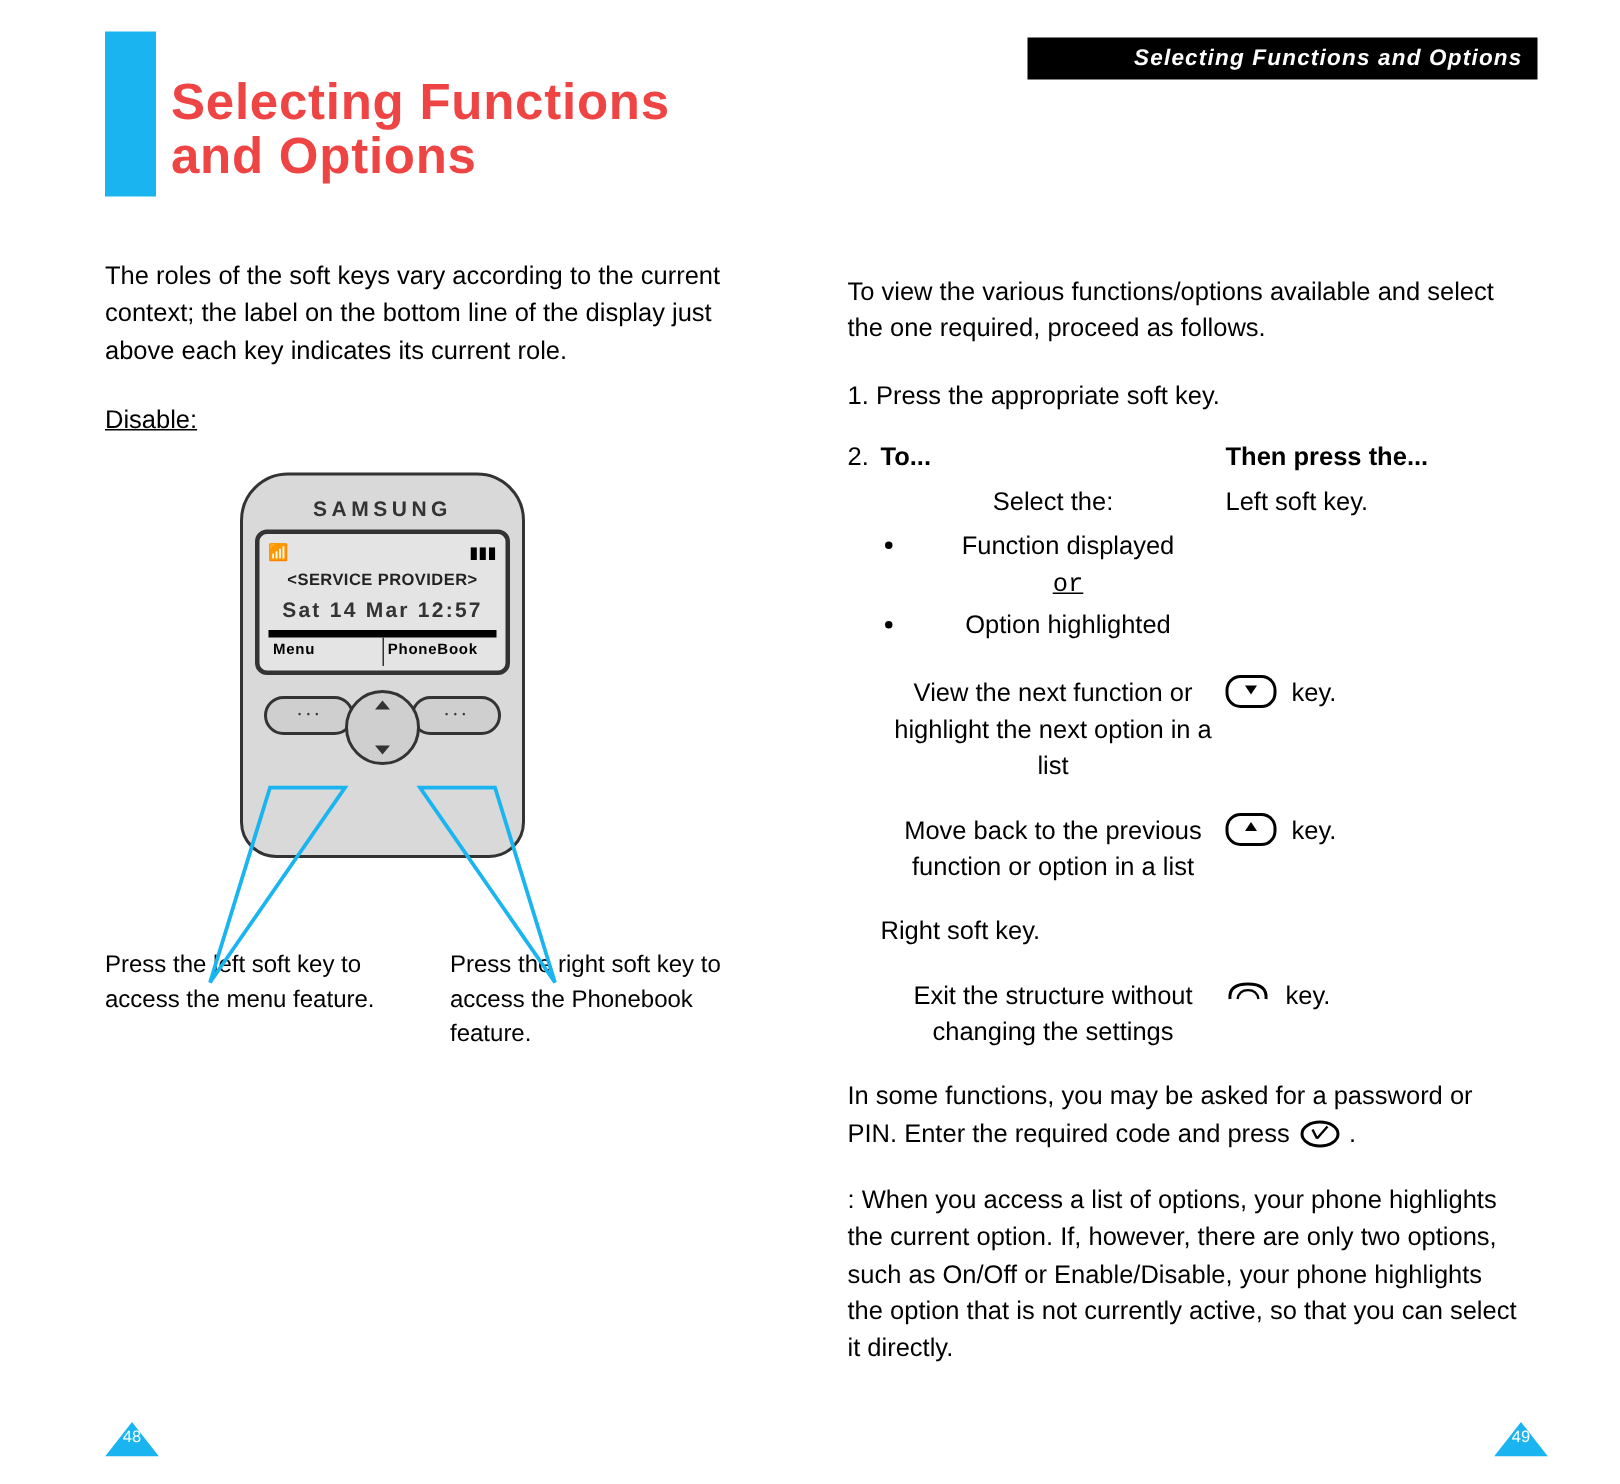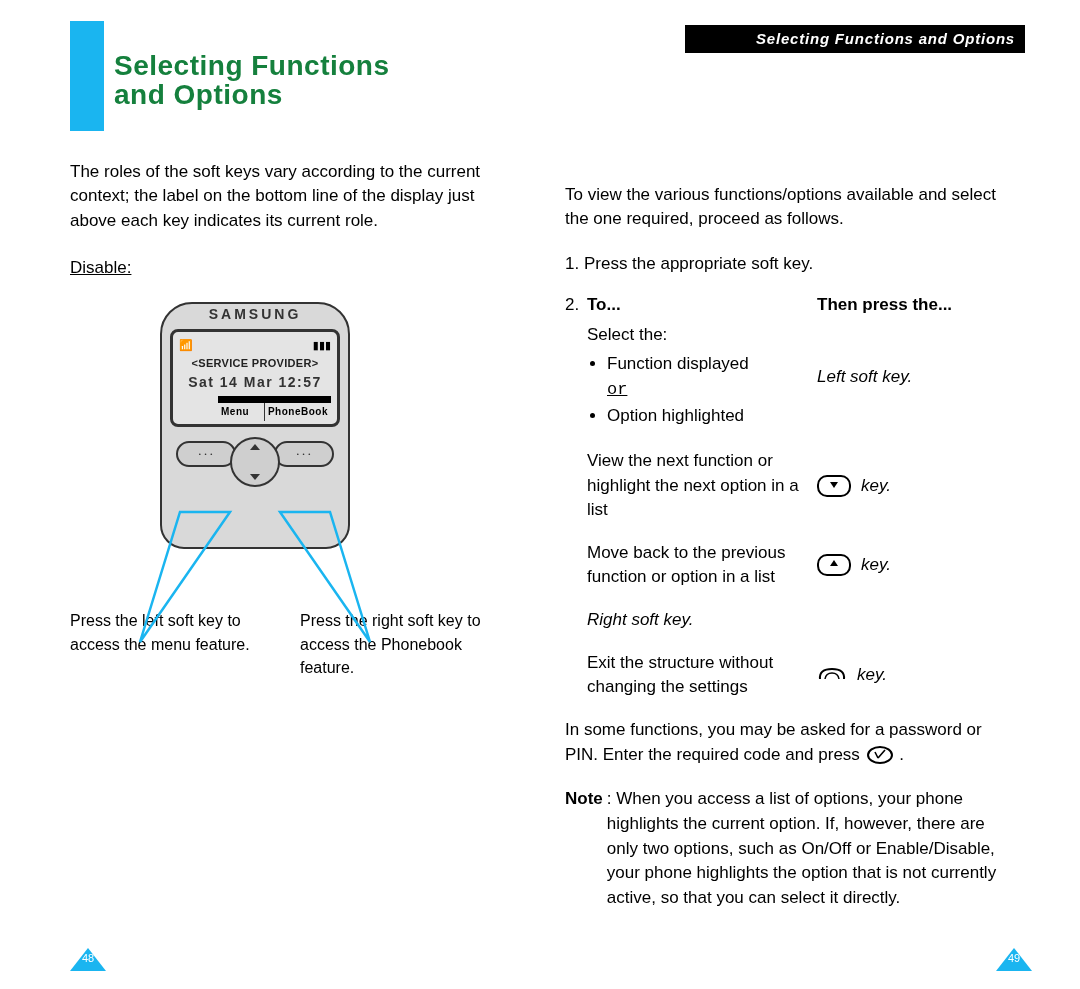--- a/index.html
+++ b/index.html
@@ -52,41 +52,41 @@
     position: absolute;
     left: 0;
     top: -30px;
     width: 34px;
     height: 110px;
     background: #1ab5f0;
   }
   h1.main-title {
     position: relative;
     margin: 0 0 0 44px;
-    font-size: 28px;
+    font-size: 34px;
     font-weight: 900;
     letter-spacing: 0.5px;
     line-height: 1.05;
-    color: #15803d;
+    color: #ef4444;
   }
   .body-p { margin: 0 0 22px 0; }
   .example-label { text-decoration: underline; }
   .phone-wrap {
     position: relative;
     margin-left: 90px;
     margin-top: 10px;
     margin-bottom: 60px;
     width: 210px;
   }
   .phone-body {
     width: 190px;
     background: #d9d9d9;
     border: 2px solid #333;
     border-radius: 32px 32px 24px 24px;
-    padding: 0 8px 50px 8px;
+    padding: 12px 8px 50px 8px;
     box-sizing: border-box;
     position: relative;
   }
   .brand {
     text-align: center;
     font-weight: 900;
     letter-spacing: 3px;
     font-size: 14px;
     color: #333;
     margin-bottom: 4px;
@@ -114,23 +114,22 @@
   }
   .date-line {
     font-size: 14px;
     font-weight: 700;
     letter-spacing: 1.5px;
     text-align: center;
     color: #333;
   }
   .softkey-row {
     display: flex;
-    border-top: 7px solid #000000;
+    border-top: 5px solid #000000;
     margin-top: 4px;
-    margin-left: 39px;
   }
   .softkey-cell {
     flex: 1;
     font-size: 10px;
     font-weight: 900;
     letter-spacing: 0.5px;
     padding: 2px 3px;
   }
   .softkey-sep { width: 1px; background: #333; }
   .softkey-cell.right { text-align: left; }
@@ -191,22 +190,22 @@
   }
   .captions > div { width: 190px; font-size: 16px; }
 
   
   .right-col .body-p { margin-bottom: 20px; }
   .step1 { margin: 16px 0; }
   .tbl-hdr { display: flex; margin: 16px 0 6px 0; }
   .tbl-hdr .num { width: 22px; }
   .tbl { margin-left: 22px; }
   .row { display: flex; margin-bottom: 18px; }
-  .row .c1 { width: 230px; }
-  .row .c2 { flex: 1; display: flex; align-items: center; gap: 10px; font-style: italic; }
+  .row .c1 { width: 230px; text-align: center; }
+  .row .c2 { flex: 1; display: flex; align-items: flex-start; gap: 10px; }
   .bullets { margin: 4px 0 0 0; padding-left: 20px; }
   .bullets li { margin: 2px 0; }
   .or-under { text-decoration: underline; font-family: Liberation Mono, monospace; }
 
   .oval-key {
     display: inline-block;
     width: 30px; height: 18px;
     border: 2px solid #000;
     border-radius: 10px;
     position: relative;
@@ -390,21 +389,20 @@
       <span class="ok-key">
         <svg width="30" height="20">
             <ellipse cx="15" cy="10" rx="12" ry="8" stroke="#000" stroke-width="2" fill="none"></ellipse>
             <path d="M10 7 L13 13 M13 13 L20 5" stroke="#000" stroke-width="1.6" fill="none"></path>
           </svg>
       </span>
       <span>.</span>
     </p>
 
     <div class="note-block">
-      <span class="note-label">Note</span>
       <span class="note-text">: When you access a list of options, your phone highlights the current option. If, however, there are only two options, such as On/Off or Enable/Disable, your phone highlights the option that is not currently active, so that you can select it directly.</span>
     </div>
   </div>
 
   <div class="page-num pn-left">
     <svg width="36" height="23">
         <polygon points="18,0 36,23 0,23" fill="#1ab5f0"></polygon>
       </svg>
     <div class="n">48</div>
   </div>

